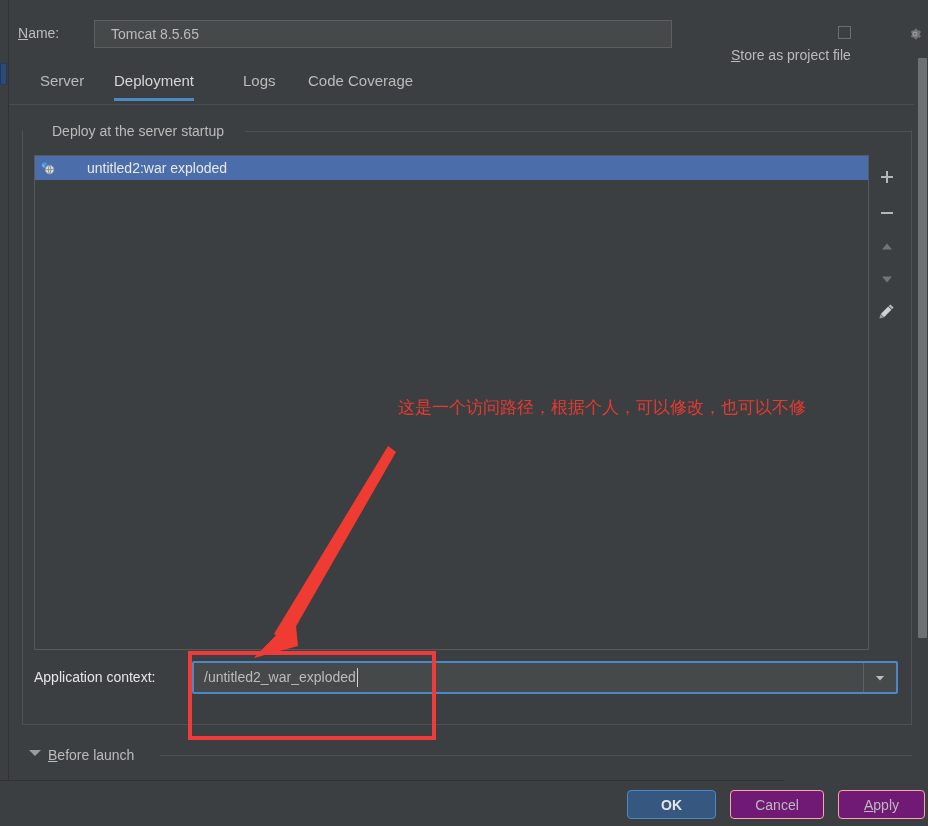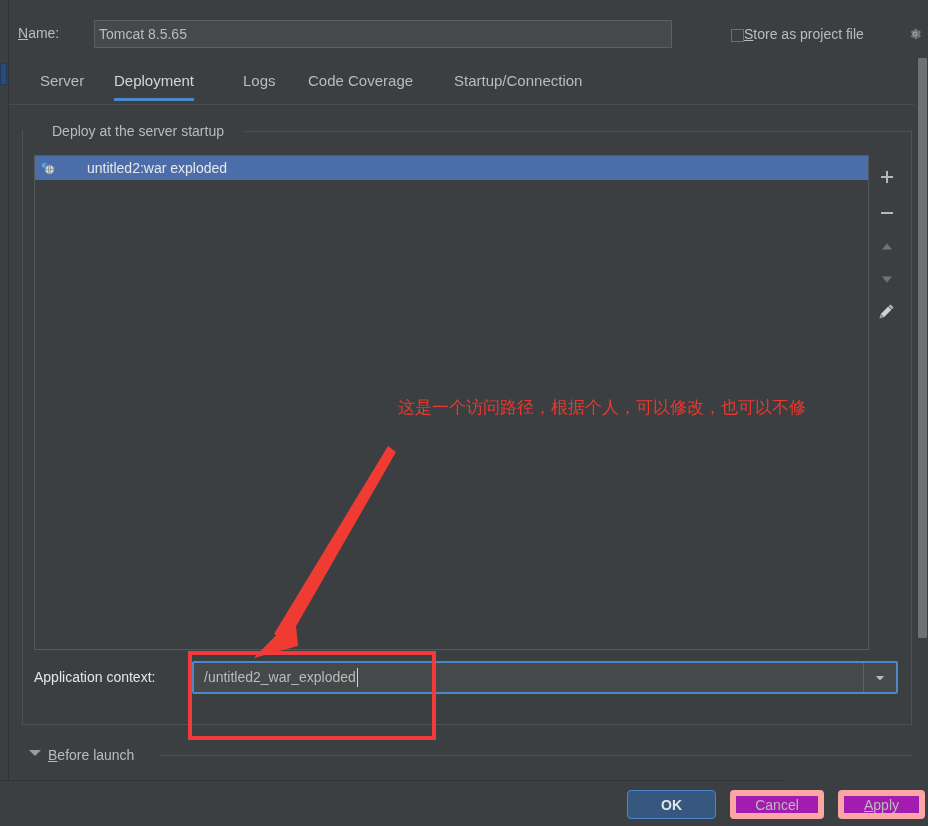--- a/index.html
+++ b/index.html
@@ -45,27 +45,27 @@
     font-size: 14px; color: #bbbbbb;
   }
   #name-field {
     left: 94px; top: 20px; width: 578px; height: 28px;
     background: #45494a;
     border: 1px solid #5e6060;
     box-sizing: border-box;
     color: #bbbbbb;
     font-family: "Liberation Sans", sans-serif;
     font-size: 14px;
-    padding: 0 4px;
+    padding: 0 16px;
     line-height: 26px;
     outline: none;
   }
   #store-checkbox-wrap {
     left: 731px; top: 26px;
-    display: flex; align-items: flex-end; 
+    display: flex; align-items: flex-end; gap: 8px; flex-direction: column;
   }
   .cb {
     width: 13px; height: 13px;
     border: 1px solid #6b6f70;
     background: #3c3f41;
     box-sizing: border-box;
     display: inline-block;
   }
   #store-label { font-size: 14px; color: #bbbbbb; }
   #gear-icon {
@@ -206,22 +206,22 @@
     box-sizing: border-box;
   }
   .btn {
     position: absolute;
     top: 9px; height: 29px;
     border-radius: 4px;
     font-size: 14px;
     color: #bbbbbb;
     display: flex; align-items: center; justify-content: center;
     box-sizing: border-box;
-    background: #a21caf;
-    border: 6px solid #fca5a5;
+    background: #701a75;
+    border: 1px solid #fca5a5;
   }
   #ok-button {
     left: 627px; width: 89px;
     background: #365880;
     border: 1px solid #4a88c7;
     color: #e4e4e4;
     font-weight: bold;
   }
   #cancel-button { left: 730px; width: 94px; }
   #apply-button  { left: 838px; width: 87px; }
@@ -277,21 +277,20 @@
       <path fill="#9a9c9d" d="M13.6 8c0-.4 0-.7-.1-1l1.3-1-1.3-2.2-1.5.6c-.5-.4-1-.7-1.6-.9L10.2 2H7.8l-.2 1.5c-.6.2-1.1.5-1.6.9l-1.5-.6L3.2 6l1.3 1c-.1.3-.1.6-.1 1s0 .7.1 1l-1.3 1 1.3 2.2 1.5-.6c.5.4 1 .7 1.6.9l.2 1.5h2.4l.2-1.5c.6-.2 1.1-.5 1.6-.9l1.5.6 1.3-2.2-1.3-1c.1-.3.1-.6.1-1z" opacity=".55"></path>
     </svg>
   </div>
 </div>
 
 <div class="abs" id="tabbar">
     <div class="tab" style="left: 31px;"><span>Server</span></div>
     <div class="tab active" style="left: 105px;"><span>Deployment</span><span class="tab-underline"></span></div>
     <div class="tab" style="left: 234px;"><span>Logs</span></div>
     <div class="tab" style="left: 299px;"><span>Code Coverage</span></div>
-    <div class="tab" style="left: 445px;"><span>Startup/Connection</span></div>
   </div>
 <div class="abs" id="tab-sep"></div>
 
 <div class="abs" id="group-box"></div>
 <div class="abs" id="deploy-title-line"></div>
 <div class="abs" id="deploy-title">Deploy at the server startup</div>
 
 <div class="abs" id="list-box"></div>
 
 <div class="abs" id="list-item-0">

